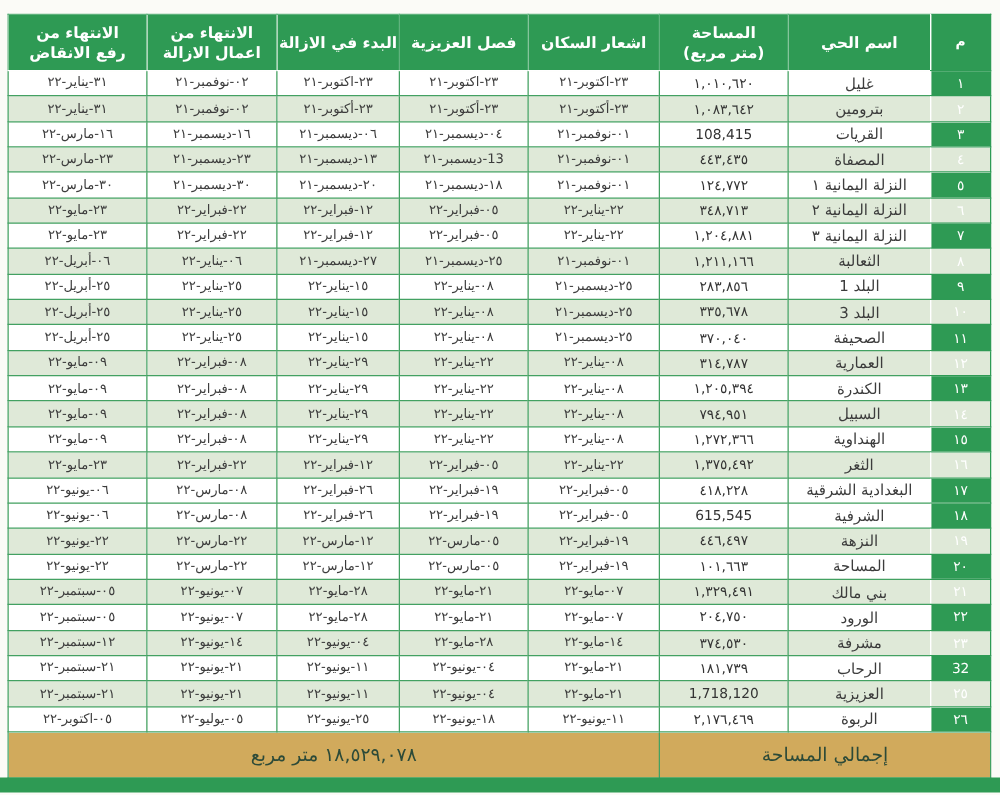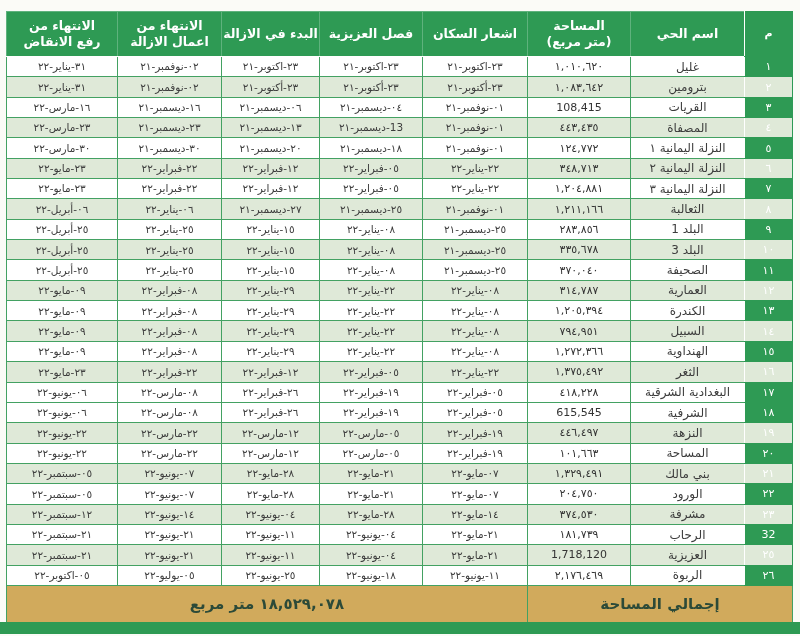--- a/index.html
+++ b/index.html
@@ -26,21 +26,21 @@
     background:#ffffff; line-height:1; padding:0 2px;
   }
   tbody tr.shaded td { background:#dfe9d8; }
   tbody td.num, thead th.col-num {
     background:#2e9a54; color:#ffffff; font-size:11px;
     border-left-color:#ffffff; border-top-color:#2e9a54; border-bottom-color:#2e9a54; border-right-color:#2e9a54;
   }
   tbody td.name { font-size:12px; }
   tbody td.area { font-size:11px; color:#333333; }
   tfoot td {
-    background:#d1aa5c; color:#2c4a38; font-weight:bold;
+    background:#d1aa5c; color:#2c4a38; font-weight:normal;
     height:37px; font-size:15px; border:1.5px solid #43a162;
   }
   .bottom-band { position:absolute; left:0; top:622px; width:800px; height:12px; background:#2e9a54; }
 </style>
 </head>
 <body>
 
 <div class="table-wrap">
   <table>
     <colgroup>

